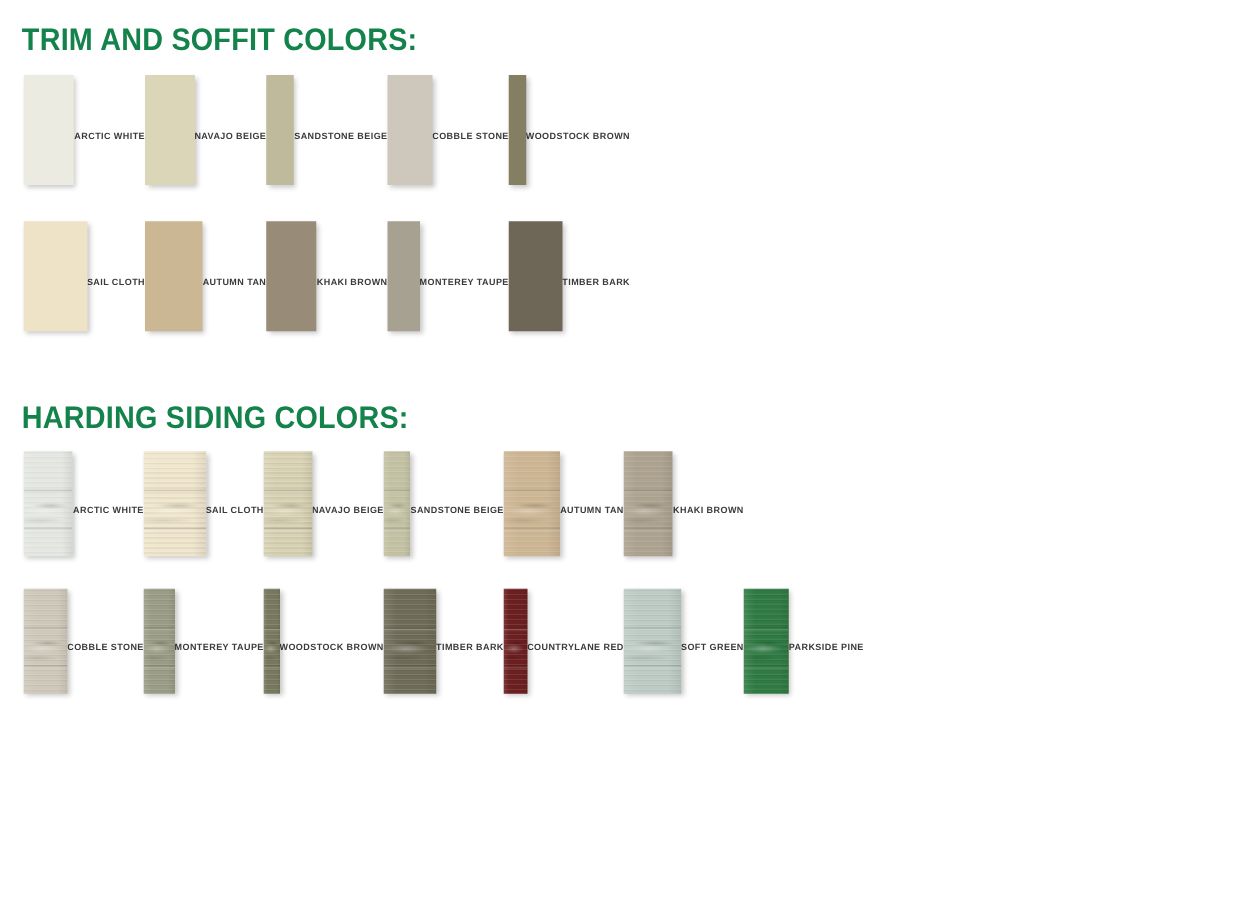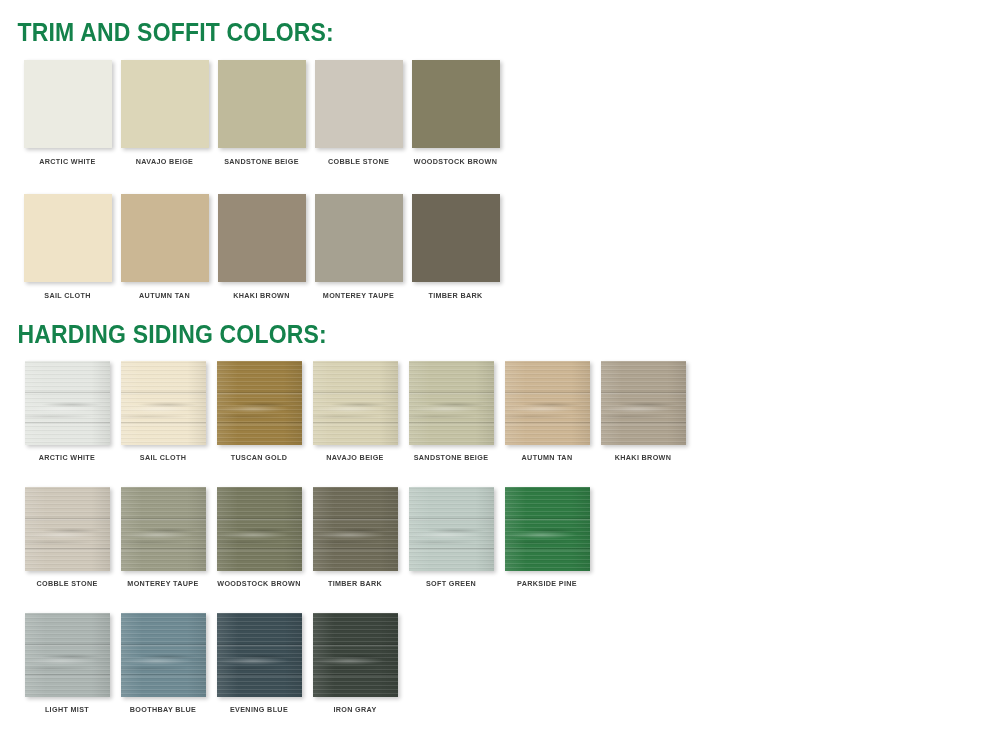--- a/index.html
+++ b/index.html
@@ -50,21 +50,21 @@
     padding-left: 19px;
   }
   .row {
     display: flex;
     flex-direction: row;
     align-items: flex-start;
     flex-wrap: nowrap;
   }
   .swatch-cell {
     display: flex;
-    flex-direction: column;
+    flex-direction: row;
     align-items: center;
   }
   .swatch {
     position: relative;
     box-sizing: border-box;
     overflow: hidden;
     box-shadow: 2px 2px 4px rgba(0,0,0,0.22);
     background-repeat: no-repeat;
   }
   .swatch-label {
@@ -213,26 +213,20 @@
             </div>
             <div class="swatch-label">ARCTIC WHITE</div>
           </div>
           <div class="swatch-cell">
             <div class="swatch" style="background-color: rgb(240, 230, 205);">
               <div class="grain"></div>
             </div>
             <div class="swatch-label">SAIL CLOTH</div>
           </div>
           <div class="swatch-cell">
-            <div class="swatch" style="background-color: rgb(156, 127, 66);">
-              <div class="grain"></div>
-            </div>
-            <div class="swatch-label">TUSCAN GOLD</div>
-          </div>
-          <div class="swatch-cell">
             <div class="swatch" style="background-color: rgb(216, 210, 180);">
               <div class="grain"></div>
             </div>
             <div class="swatch-label">NAVAJO BEIGE</div>
           </div>
           <div class="swatch-cell">
             <div class="swatch" style="background-color: rgb(196, 194, 164);">
               <div class="grain"></div>
             </div>
             <div class="swatch-label">SANDSTONE BEIGE</div>
@@ -269,54 +263,34 @@
             </div>
             <div class="swatch-label">WOODSTOCK BROWN</div>
           </div>
           <div class="swatch-cell">
             <div class="swatch" style="background-color: rgb(110, 107, 88);">
               <div class="grain"></div>
             </div>
             <div class="swatch-label">TIMBER BARK</div>
           </div>
           <div class="swatch-cell">
+            <div class="swatch" style="background-color: rgb(107, 31, 32);">
+              <div class="grain"></div>
+            </div>
+            <div class="swatch-label">COUNTRYLANE RED</div>
+          </div>
+          <div class="swatch-cell">
             <div class="swatch" style="background-color: rgb(189, 203, 196);">
               <div class="grain"></div>
             </div>
             <div class="swatch-label">SOFT GREEN</div>
           </div>
           <div class="swatch-cell">
             <div class="swatch" style="background-color: rgb(47, 122, 67);">
               <div class="grain"></div>
             </div>
             <div class="swatch-label">PARKSIDE PINE</div>
-          </div>
-        </div>
-      <div class="row siding-row-3" style="margin-top:26px;">
-          <div class="swatch-cell">
-            <div class="swatch" style="background-color: rgb(172, 181, 178);">
-              <div class="grain"></div>
-            </div>
-            <div class="swatch-label">LIGHT MIST</div>
-          </div>
-          <div class="swatch-cell">
-            <div class="swatch" style="background-color: rgb(110, 138, 147);">
-              <div class="grain"></div>
-            </div>
-            <div class="swatch-label">BOOTHBAY BLUE</div>
-          </div>
-          <div class="swatch-cell">
-            <div class="swatch" style="background-color: rgb(60, 78, 85);">
-              <div class="grain"></div>
-            </div>
-            <div class="swatch-label">EVENING BLUE</div>
-          </div>
-          <div class="swatch-cell">
-            <div class="swatch" style="background-color: rgb(59, 68, 60);">
-              <div class="grain"></div>
-            </div>
-            <div class="swatch-label">IRON GRAY</div>
           </div>
         </div>
     </div>
   </div>
 
 </div>
 
 </body></html>

